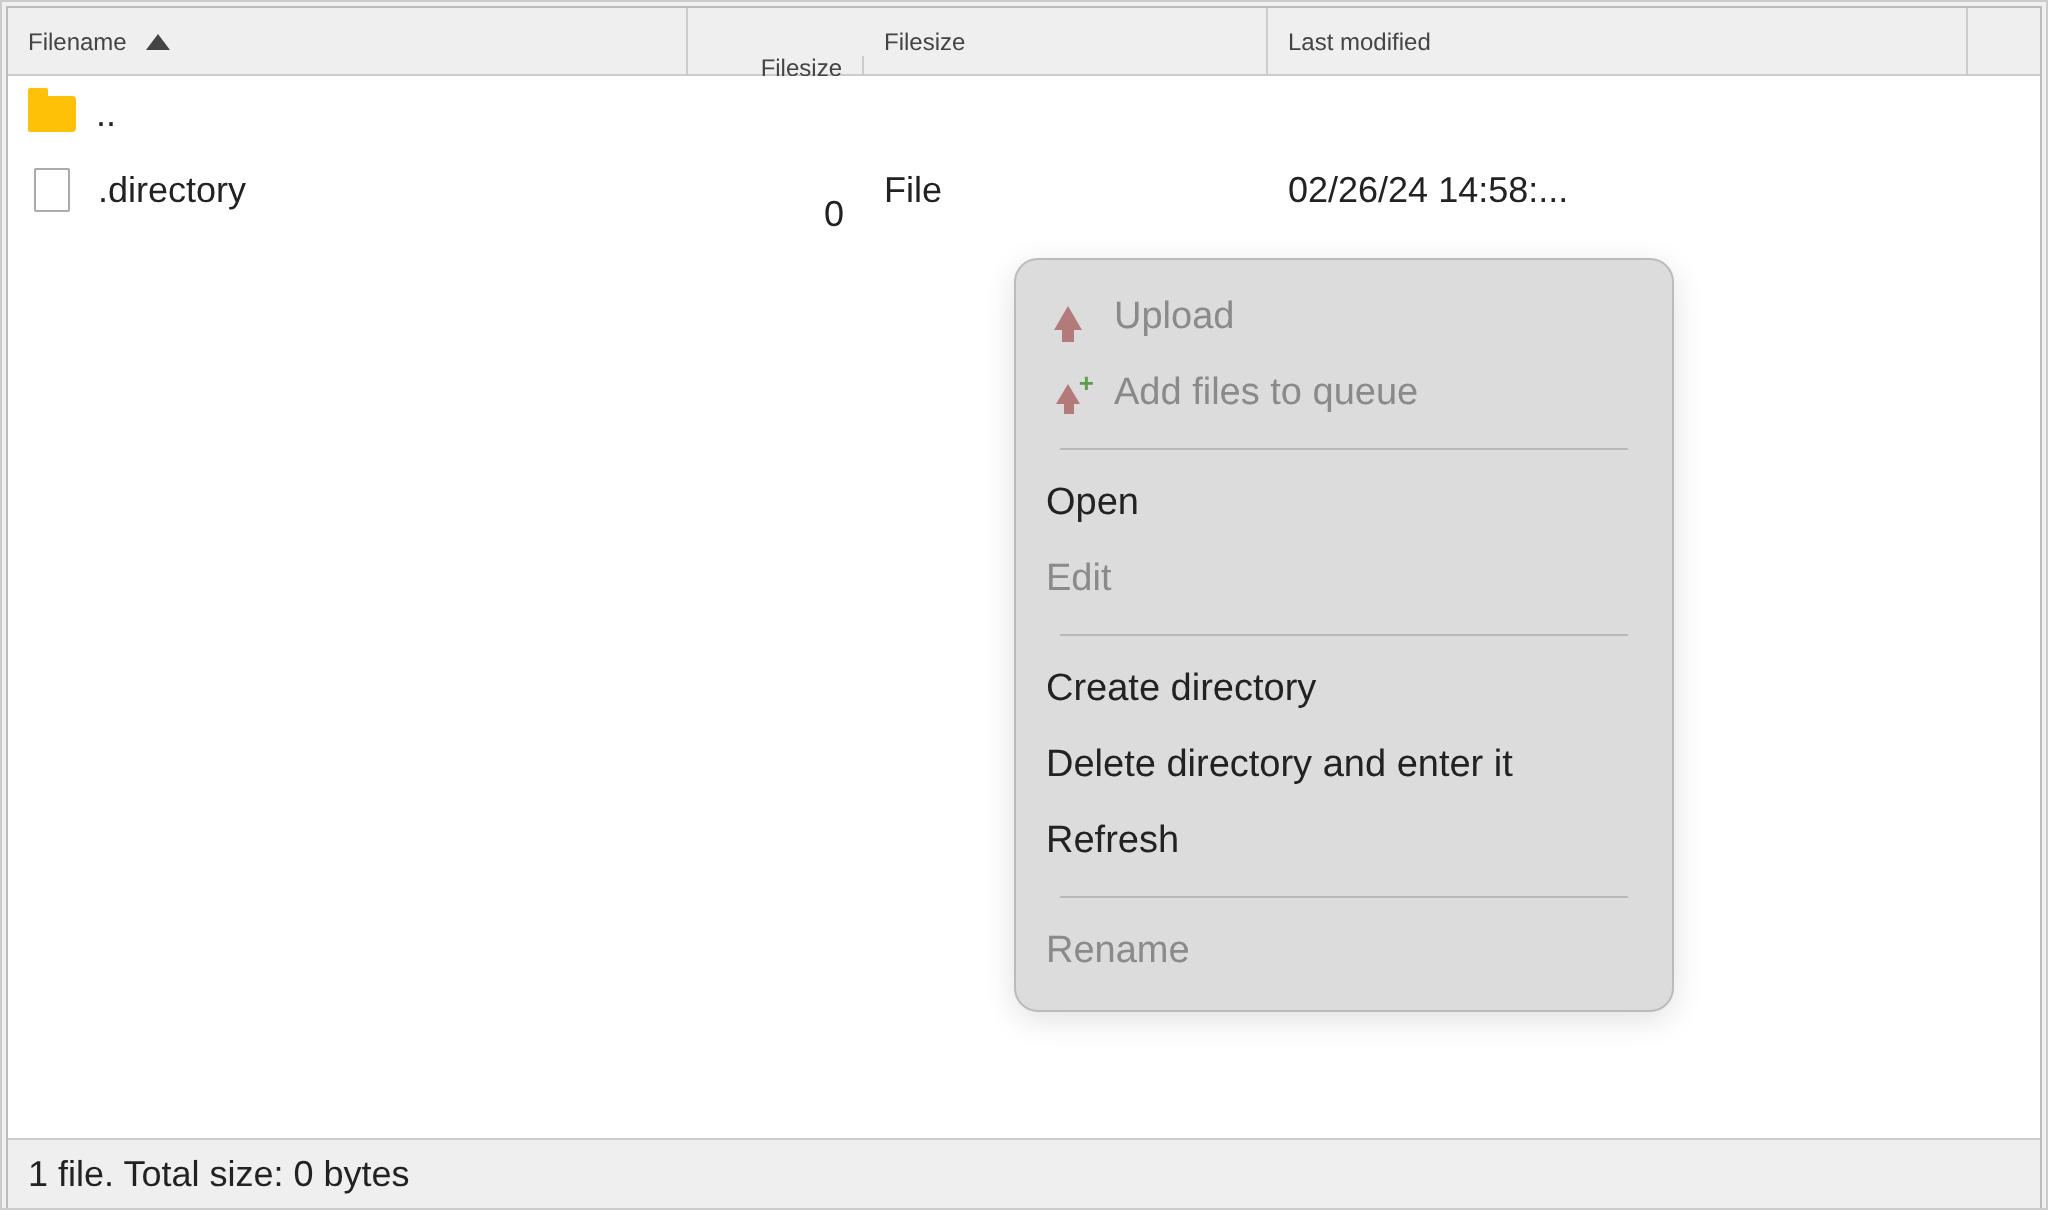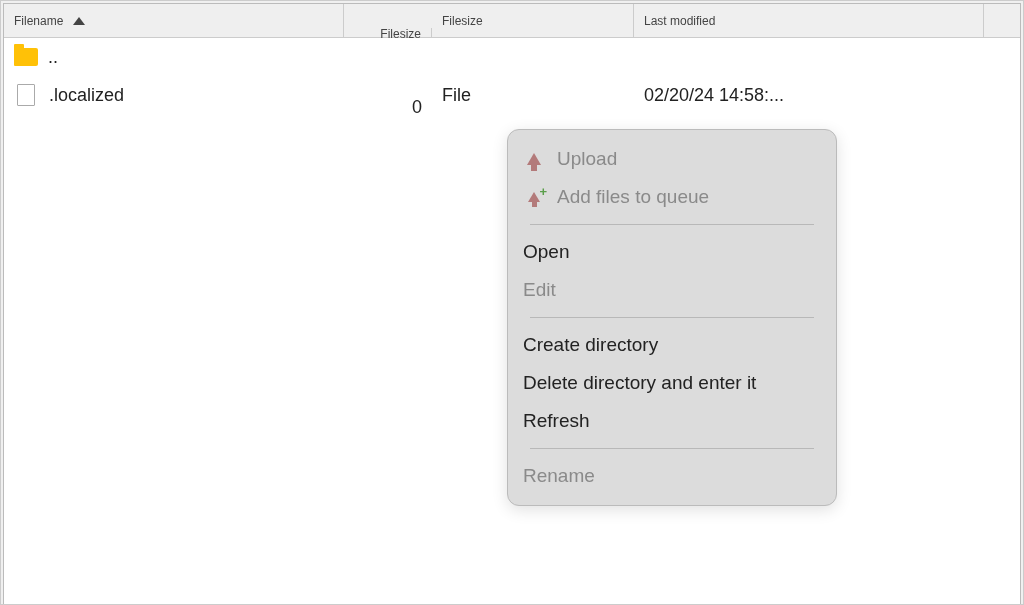--- a/index.html
+++ b/index.html
@@ -218,34 +218,37 @@
   <div class="file-list">
     <div class="file-row">
       <div class="file-cell col-filename">
         <span class="folder-icon"></span>
         <span>..</span>
       </div>
     </div>
     <div class="file-row">
       <div class="file-cell col-filename">
         <span class="file-icon"></span>
-        <span>.localized</span>
+        <span>.directory</span>
       </div>
       <div class="file-cell col-filesize">
         <span>0</span>
       </div>
       <div class="file-cell col-filetype">
         <span>File</span>
       </div>
       <div class="file-cell col-lastmod">
-        <span>02/20/24 14:58:...</span>
-      </div>
-    </div>
-  </div>
-
+        <span>02/26/24 14:58:...</span>
+      </div>
+    </div>
+  </div>
+
+  <div class="status-bar">
+    <span>1 file. Total size: 0 bytes</span>
+  </div>
 </div>
 
 <div class="context-menu">
   <div class="menu-item disabled">
     <span class="menu-icon">
       <span class="upload-arrow"></span>
     </span>
     <span>Upload</span>
   </div>
   <div class="menu-item disabled">

